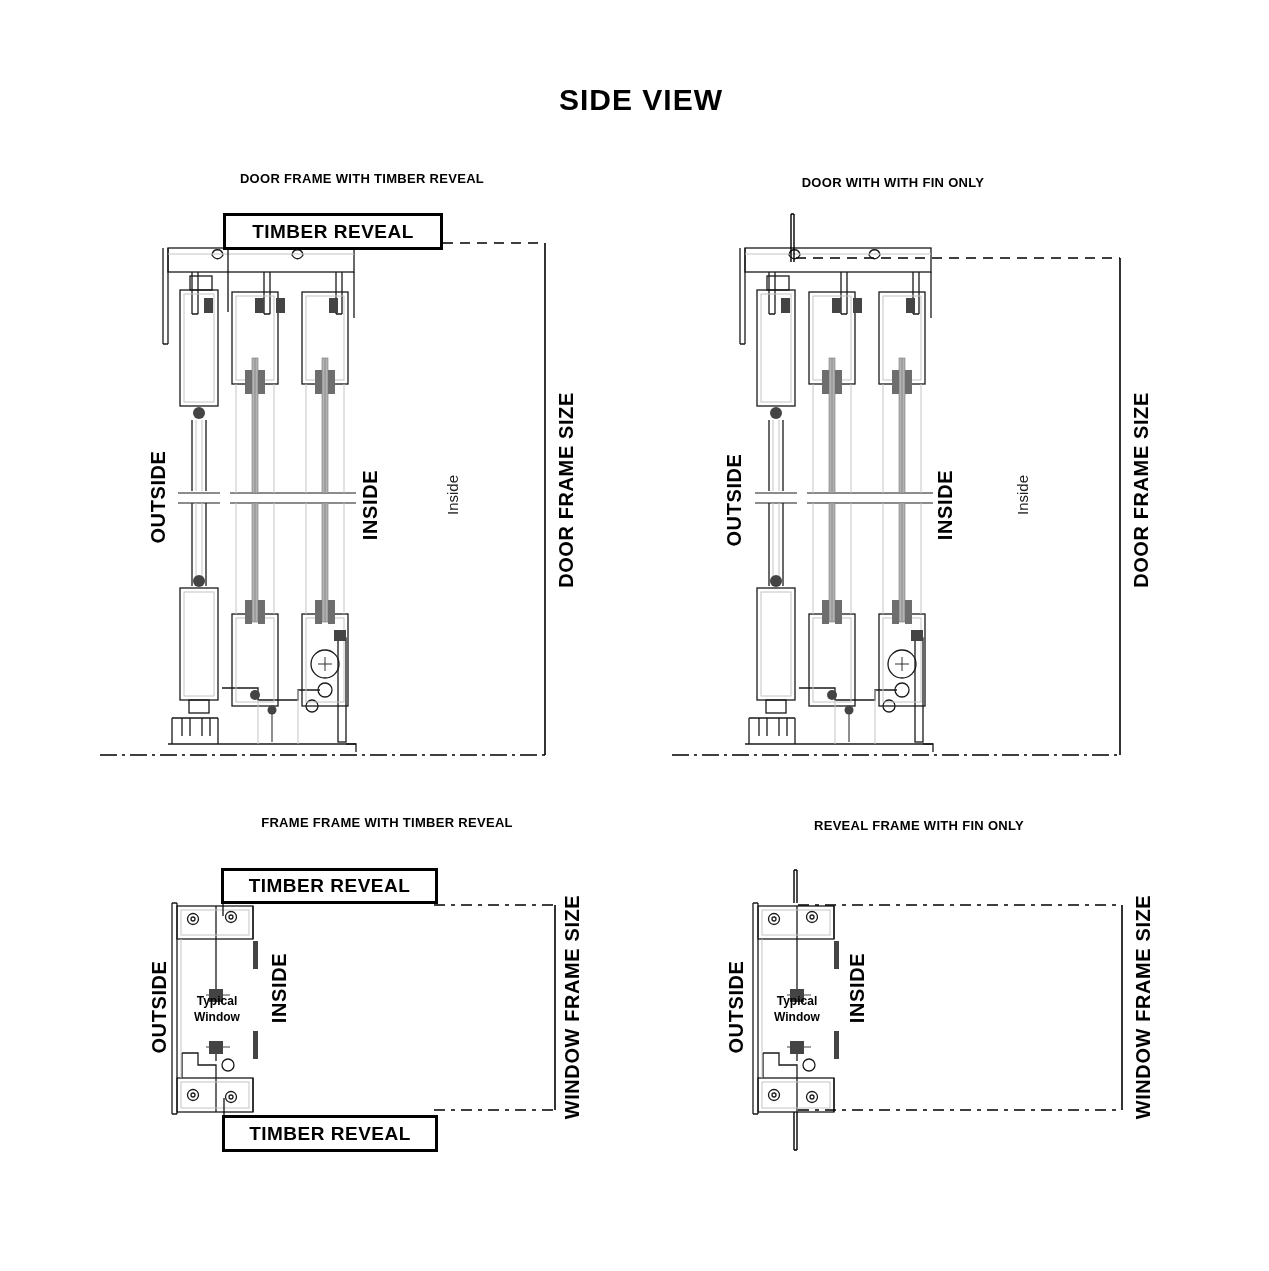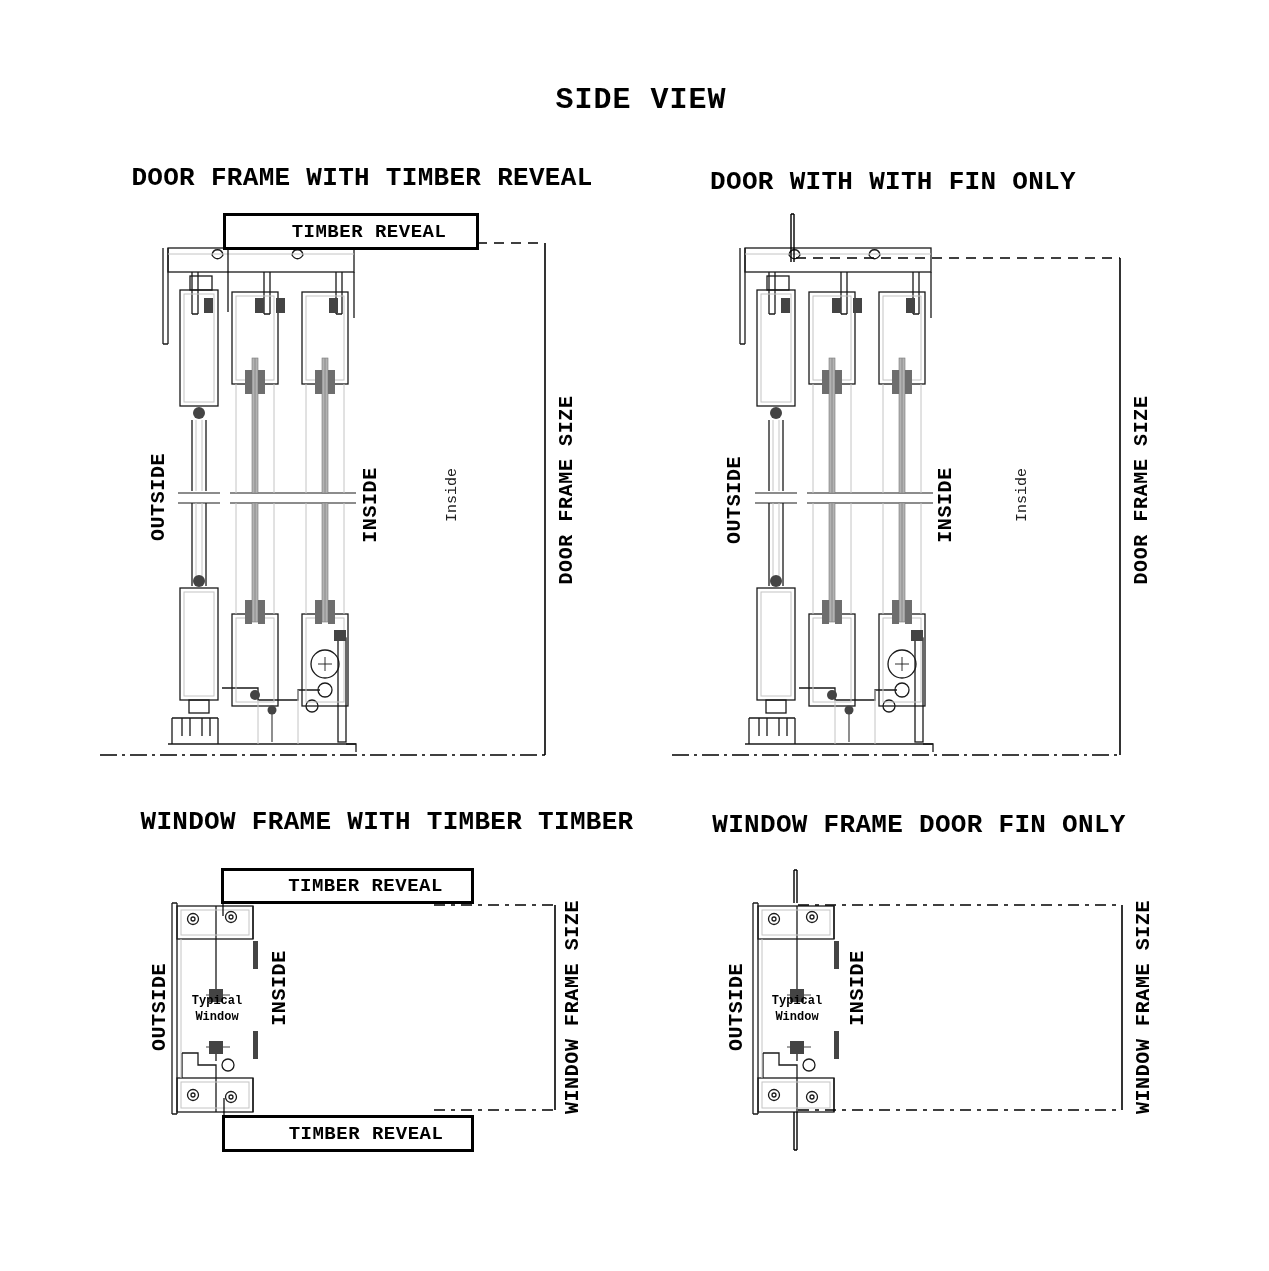--- a/index.html
+++ b/index.html
@@ -1,31 +1,31 @@
 <!DOCTYPE html>
 <html><head>
 <meta charset="utf-8">
 <style>
   html,body{margin:0;padding:0;background:#fff;}
   .sheet{
     position:relative;width:1269px;height:1253px;background:#ffffff;
-    font-family:Liberation Mono, monospace;color:#000;overflow:hidden;
+    font-family:Liberation Sans, sans-serif;color:#000;overflow:hidden;
   }
   .page-title{
     position:absolute;transform:translate(-50%,-50%);
     font-size:30px;font-weight:bold;letter-spacing:1px;white-space:nowrap;
   }
   .panel-title{
     position:absolute;transform:translate(-50%,-50%);
-    font-size:26px;font-weight:bold;letter-spacing:.3px;white-space:nowrap;
+    font-size:13px;font-weight:bold;letter-spacing:.3px;white-space:nowrap;
   }
   .reveal-box{
     position:absolute;background:#fff;border:3px solid #000;
     display:flex;align-items:center;justify-content:center;
-    font-size:19px;font-weight:bold;letter-spacing:.5px;white-space:nowrap;padding-left:36px;
+    font-size:19px;font-weight:bold;letter-spacing:.5px;white-space:nowrap;
   }
   .vlabel{
     position:absolute;transform:translate(-50%,-50%) rotate(-90deg);
     font-size:20px;font-weight:bold;letter-spacing:.6px;white-space:nowrap;
   }
   .vnote{
     position:absolute;transform:translate(-50%,-50%) rotate(-90deg);
     font-size:15px;font-weight:normal;color:#222;white-space:nowrap;
   }
   .win-label{
@@ -197,34 +197,34 @@
 
   <div>
     <div class="panel-title" style="left:893px;top:182px">DOOR WITH WITH FIN ONLY</div>
     <div class="vlabel" style="left:734px;top:500px">OUTSIDE</div>
     <div class="vlabel" style="left:945px;top:505px">INSIDE</div>
     <div class="vnote" style="left:1022px;top:495px">Inside</div>
     <div class="vlabel" style="left:1141px;top:490px">DOOR FRAME SIZE</div>
   </div>
 
   <div>
-    <div class="panel-title" style="left:387px;top:822px">WINDOW FRAME WITH TIMBER TIMBER</div>
+    <div class="panel-title" style="left:387px;top:822px">FRAME FRAME WITH TIMBER REVEAL</div>
     <div class="reveal-box" style="left:221px;top:868px;width:211px;height:30px">TIMBER REVEAL</div>
     <div class="reveal-box" style="left:222px;top:1115px;width:210px;height:31px">TIMBER REVEAL</div>
     <div class="vlabel" style="left:159px;top:1007px">OUTSIDE</div>
     <div class="vlabel" style="left:279px;top:988px">INSIDE</div>
     <div class="win-label" style="left:217px;top:1010px">
       <span>Typical</span><br>
       <span>Window</span>
     </div>
     <div class="vlabel" style="left:572px;top:1007px">WINDOW FRAME SIZE</div>
   </div>
 
   <div>
-    <div class="panel-title" style="left:919px;top:825px">WINDOW FRAME DOOR FIN ONLY</div>
+    <div class="panel-title" style="left:919px;top:825px">REVEAL FRAME WITH FIN ONLY</div>
     <div class="vlabel" style="left:736px;top:1007px">OUTSIDE</div>
     <div class="vlabel" style="left:857px;top:988px">INSIDE</div>
     <div class="win-label" style="left:797px;top:1010px">
       <span>Typical</span><br>
       <span>Window</span>
     </div>
     <div class="vlabel" style="left:1143px;top:1007px">WINDOW FRAME SIZE</div>
   </div>
 
 </div>

